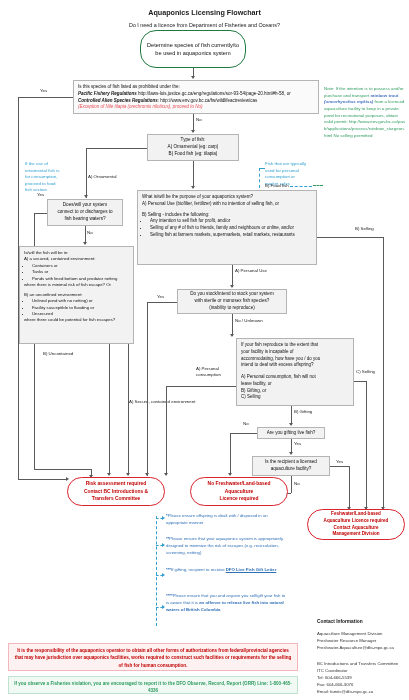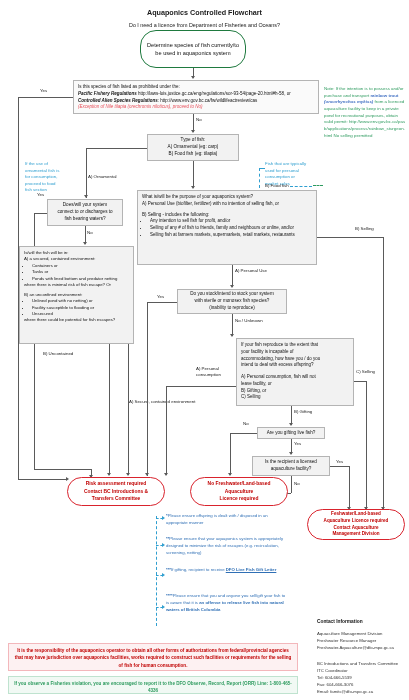--- a/index.html
+++ b/index.html
@@ -102,21 +102,21 @@
 
   
   .contact-h { font-size: 4.8px; font-weight: bold; color: #111; }
   .contact-l { font-size: 4.3px; color: #333; line-height: 1.62; }
 </style>
 </head>
 <body>
 
 <div id="root">
 
-  <div class="abs title">Aquaponics Controlled Flowchart</div>
+  <div class="abs title">Aquaponics Licensing Flowchart</div>
   <div class="abs subtitle">Do I need a licence from Department of Fisheries and Oceans?</div>
 
   <div class="abs terminator" style="left:140px; top:30px; width:106px; height:38px;">
     <span>Determine species of fish currently/to be used in aquaponics system</span>
   </div>
 
   <div class="ln lnv abs" style="left:192.6px; top:68px; height:10px;"></div>
   <div class="arr arr-d abs" style="left:190.8px; top:76px;"></div>
 
   <div class="abs procbox white" style="left:73px; top:80px; width:246px; height:34px;">

